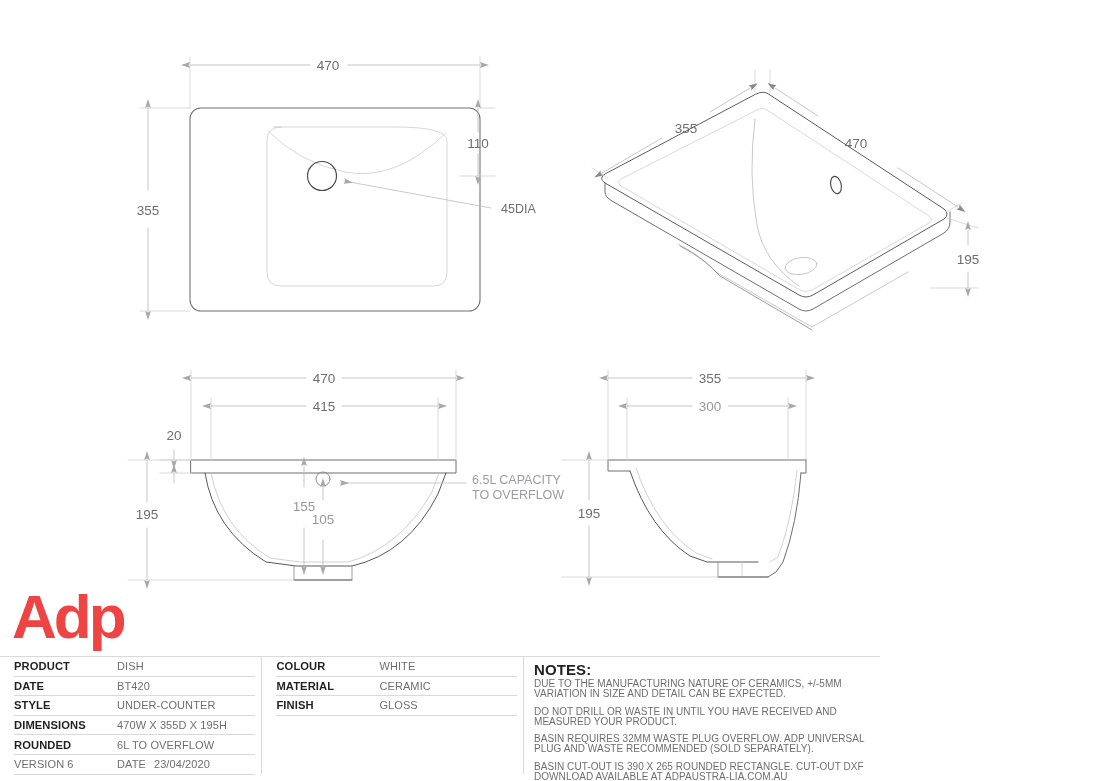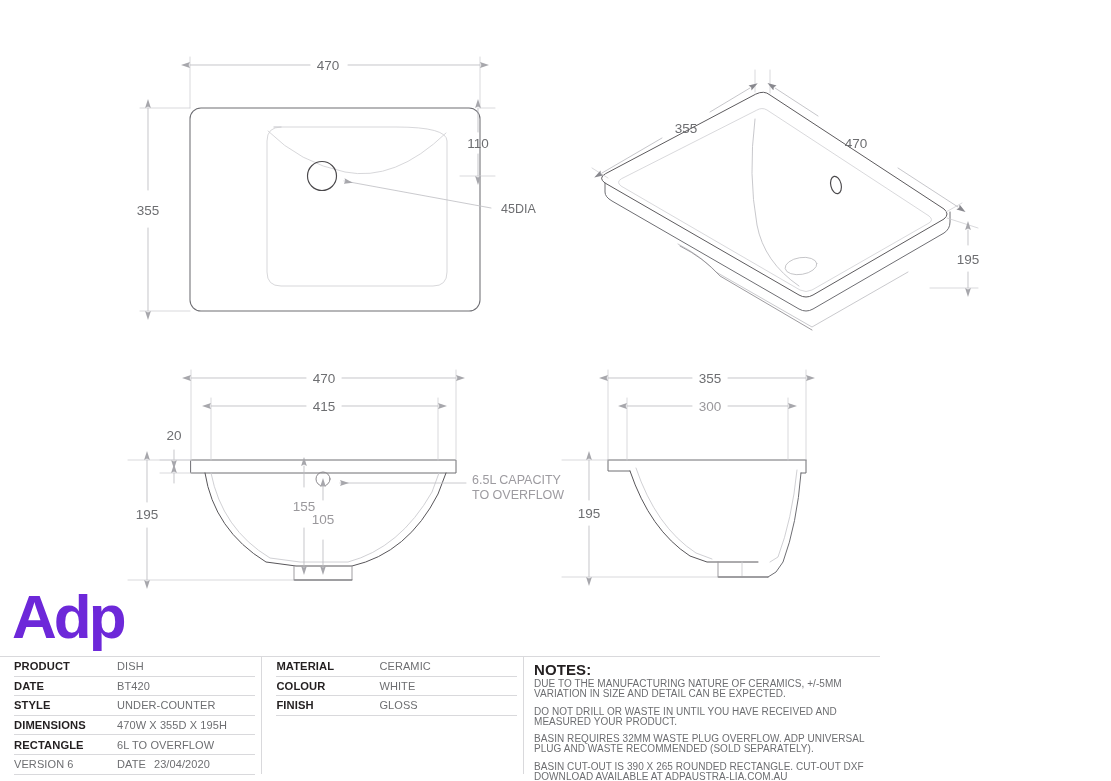--- a/index.html
+++ b/index.html
@@ -35,21 +35,21 @@
   #logo {
     position: absolute;
     left: 12px;
     top: 586px;
     width: 140px;
     height: 62px;
     font-family: "Liberation Sans", sans-serif;
     font-size: 62px;
     font-weight: bold;
     letter-spacing: -3px;
-    color: #6d28d9;
+    color: #ef4444;
     line-height: 62px;
   }
   
   #infoblock {
     position: absolute;
     left: 0;
     top: 656px;
     width: 880px;
     height: 118px;
     display: flex;
@@ -330,39 +330,39 @@
       </div>
       <div class="spec-row">
         <div class="spec-label">STYLE</div>
         <div class="spec-value">UNDER-COUNTER</div>
       </div>
       <div class="spec-row">
         <div class="spec-label">DIMENSIONS</div>
         <div class="spec-value">470W X 355D X 195H</div>
       </div>
       <div class="spec-row">
-        <div class="spec-label">RECTANGLE</div>
+        <div class="spec-label">ROUNDED</div>
         <div class="spec-value">6L  TO OVERFLOW</div>
       </div>
       <div class="spec-row version-row">
         <div class="spec-label">VERSION 6</div>
         <div class="spec-value">
           <span class="date-label">DATE</span><span>23/04/2020</span>
         </div>
       </div>
     </div>
 
     <div class="col col-mat">
       <div class="spec-row">
+        <div class="spec-label">COLOUR</div>
+        <div class="spec-value">WHITE</div>
+      </div>
+      <div class="spec-row">
         <div class="spec-label">MATERIAL</div>
         <div class="spec-value">CERAMIC</div>
-      </div>
-      <div class="spec-row">
-        <div class="spec-label">COLOUR</div>
-        <div class="spec-value">WHITE</div>
       </div>
       <div class="spec-row">
         <div class="spec-label">FINISH</div>
         <div class="spec-value">GLOSS</div>
       </div>
       <div class="blank-row"></div>
       <div class="blank-row"></div>
       <div class="spec-row" style="border-bottom:none"></div>
     </div>
 

